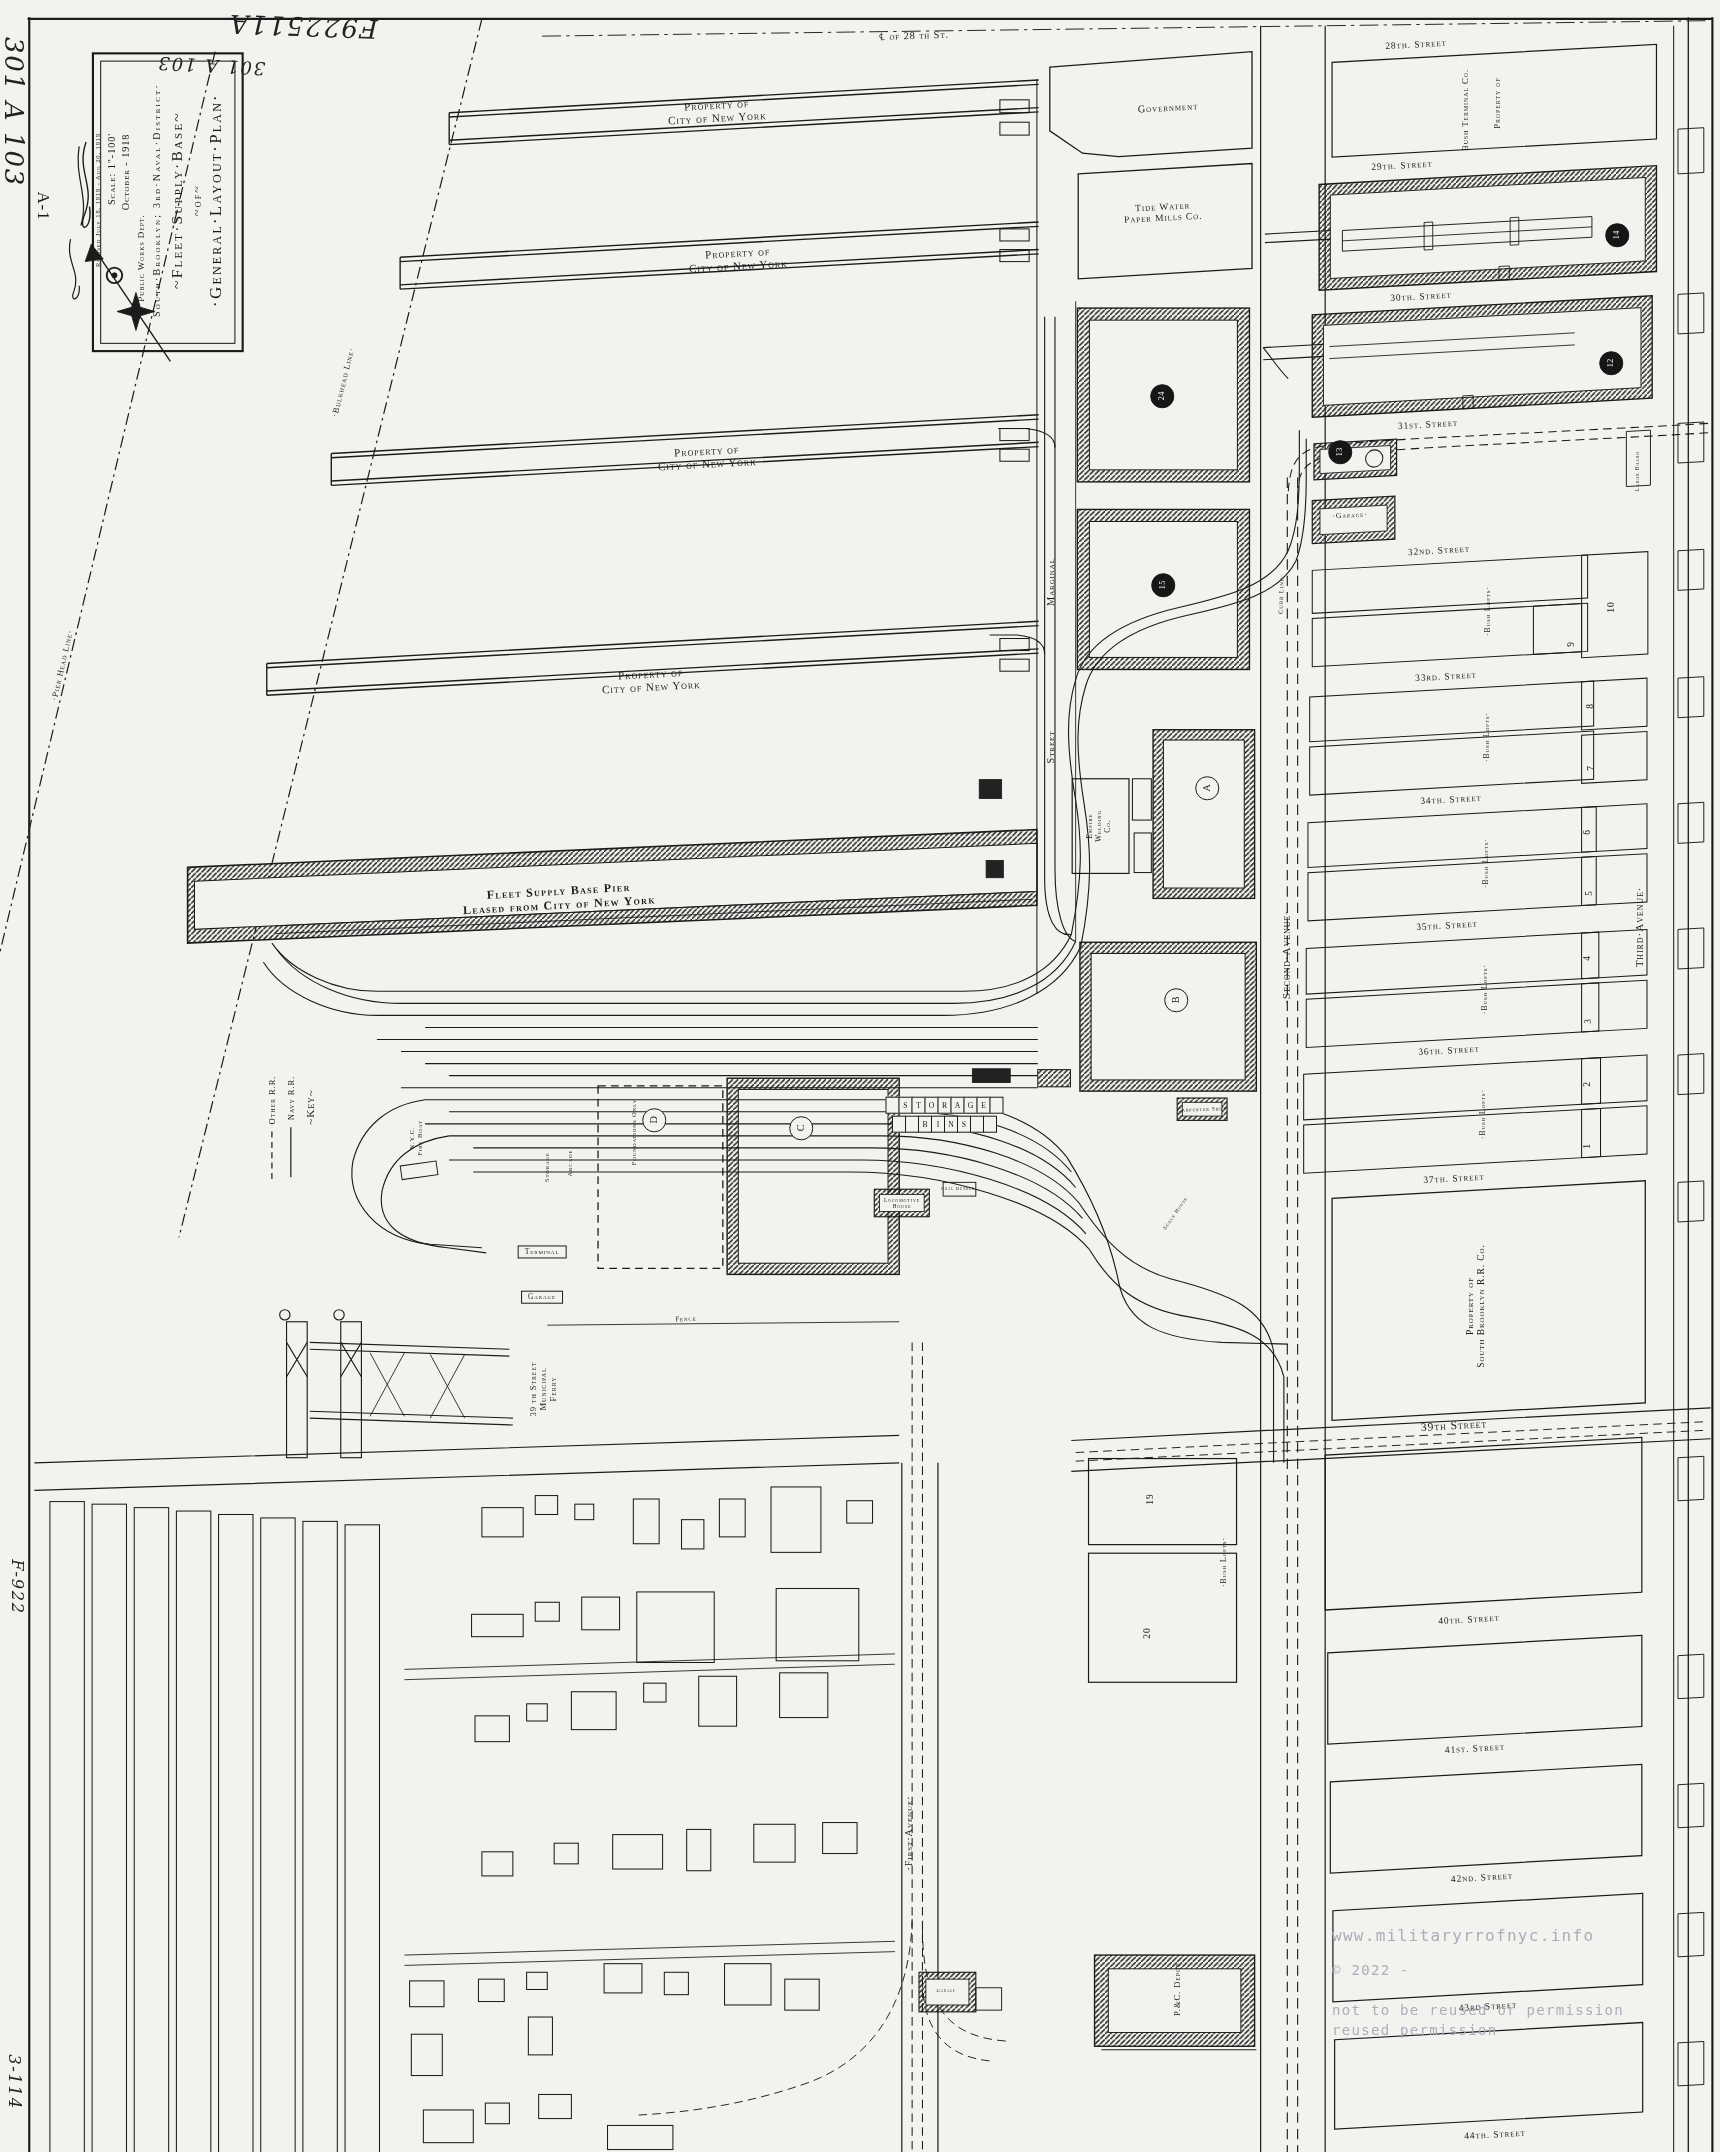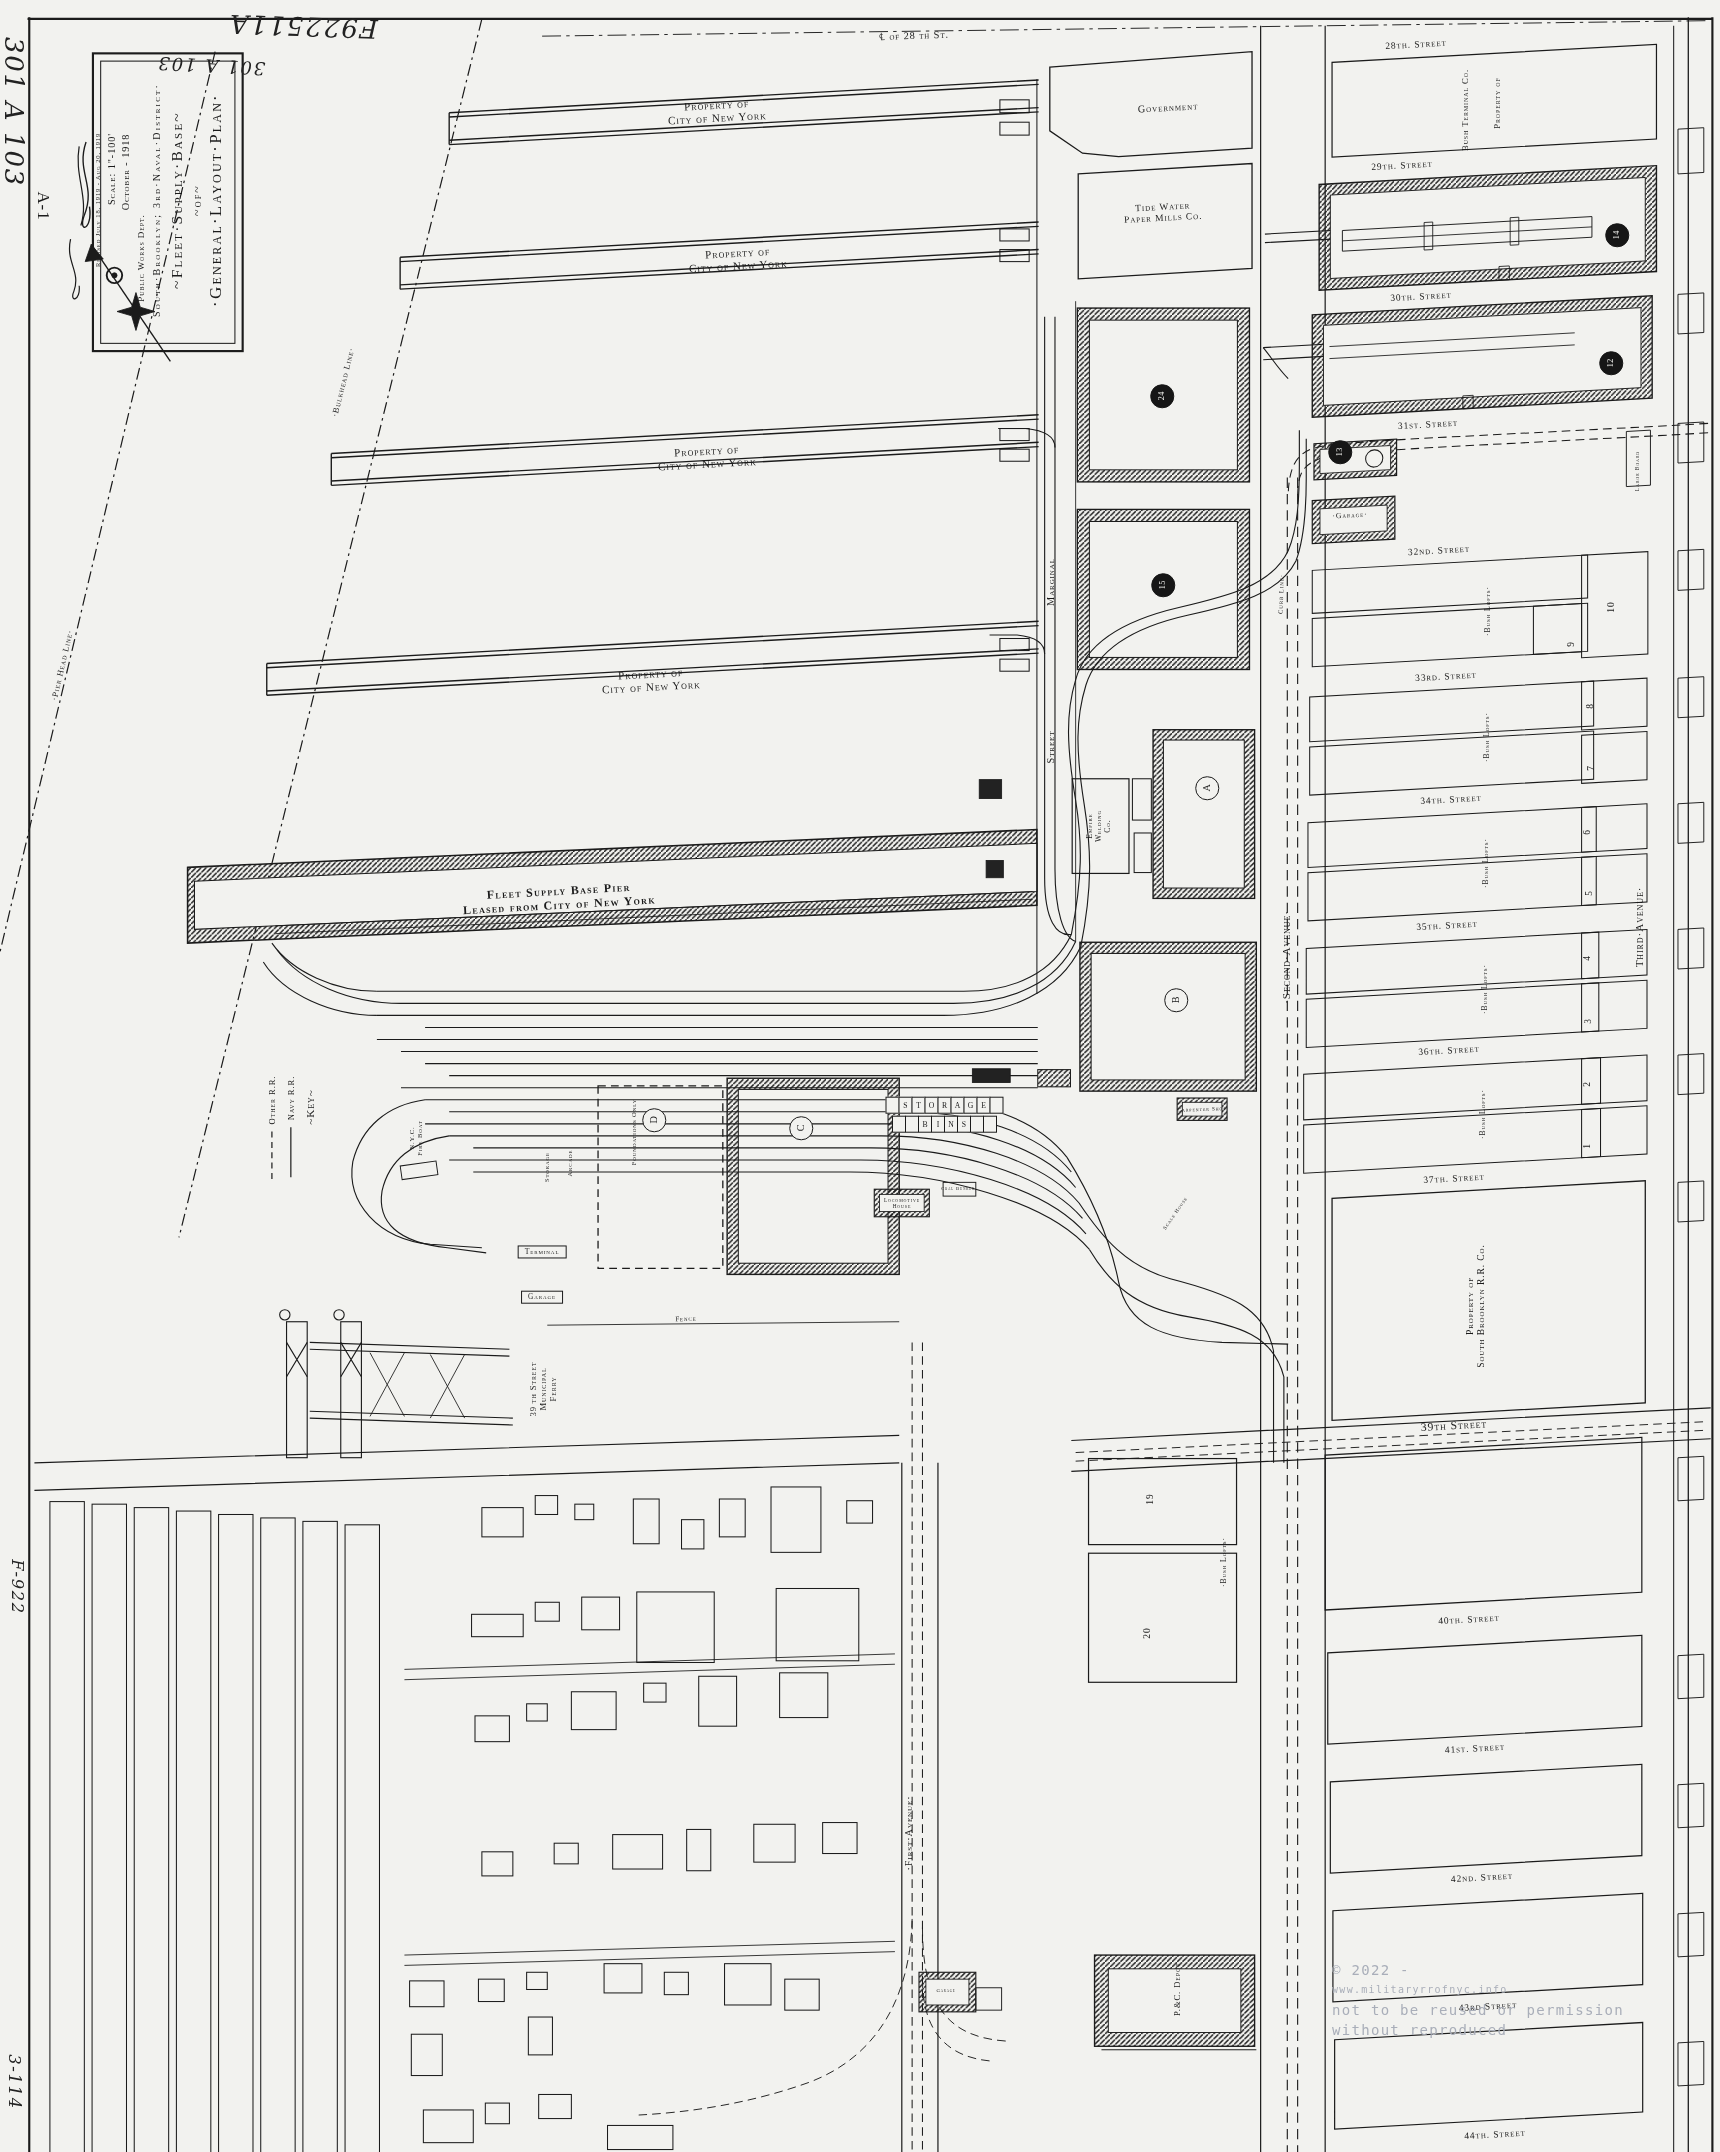--- a/index.html
+++ b/index.html
@@ -461,23 +461,23 @@
       <div class="lbl " style="left: 1592px; top: 768px; font-size: 9.5px; transform: translate(-50%, -50%) rotate(-90deg);">7</div>
       <div class="lbl " style="left: 1588px; top: 832px; font-size: 9.5px; transform: translate(-50%, -50%) rotate(-90deg);">6</div>
       <div class="lbl " style="left: 1590px; top: 893px; font-size: 9.5px; transform: translate(-50%, -50%) rotate(-90deg);">5</div>
       <div class="lbl " style="left: 1588px; top: 958px; font-size: 9.5px; transform: translate(-50%, -50%) rotate(-90deg);">4</div>
       <div class="lbl " style="left: 1589px; top: 1021px; font-size: 9.5px; transform: translate(-50%, -50%) rotate(-90deg);">3</div>
       <div class="lbl " style="left: 1588px; top: 1084px; font-size: 9.5px; transform: translate(-50%, -50%) rotate(-90deg);">2</div>
       <div class="lbl " style="left: 1588px; top: 1146px; font-size: 9.5px; transform: translate(-50%, -50%) rotate(-90deg);">1</div>
       <div class="lbl " style="left: 1151px; top: 1499px; font-size: 9.5px; transform: translate(-50%, -50%) rotate(-90deg);">19</div>
       <div class="lbl " style="left: 1148px; top: 1633px; font-size: 9.5px; transform: translate(-50%, -50%) rotate(-90deg);">20</div>
       <div class="lbl mono" style="left: 1332px; top: 1970px; font-size: 14px; transform: translate(0px, -50%) rotate(0deg);">© 2022 -</div>
-      <div class="lbl mono" style="left: 1332px; top: 1990px; font-size: 10px; transform: translate(0px, -50%) rotate(0deg);">www.militaryrrofnyc.info</div>
+      <div class="lbl mono" style="left: 1332px; top: 1936px; font-size: 16px; transform: translate(0px, -50%) rotate(0deg);">www.militaryrrofnyc.info</div>
       <div class="lbl mono" style="left: 1332px; top: 2010px; font-size: 14px; transform: translate(0px, -50%) rotate(0deg);">not to be reused or permission</div>
-      <div class="lbl mono" style="left: 1332px; top: 2030px; font-size: 14px; transform: translate(0px, -50%) rotate(0deg);">without reproduced</div>
+      <div class="lbl mono" style="left: 1332px; top: 2030px; font-size: 14px; transform: translate(0px, -50%) rotate(0deg);">reused permission</div>
       <div class="circ" style="left: 1207px; top: 788px;">
         <span>A</span>
       </div>
       <div class="circ" style="left: 1176px; top: 1000px;">
         <span>B</span>
       </div>
       <div class="circ" style="left: 801px; top: 1128px;">
         <span>C</span>
       </div>
       <div class="circ" style="left: 654px; top: 1120px;">

